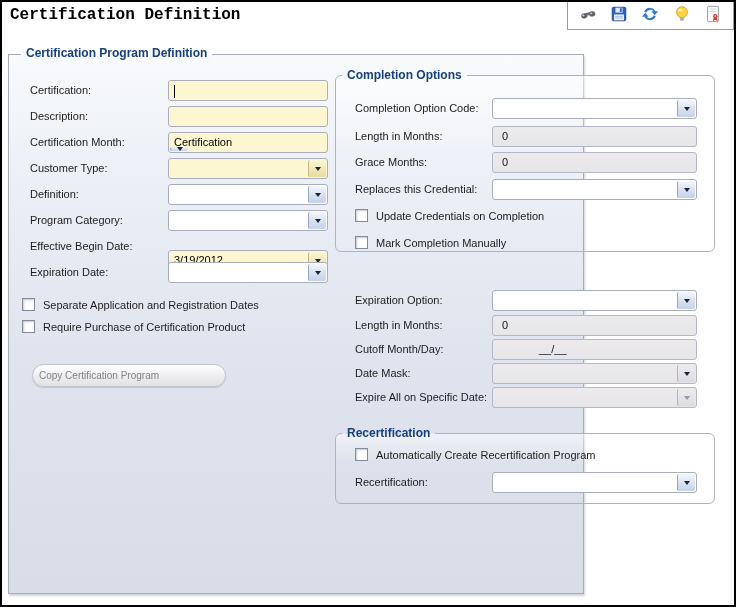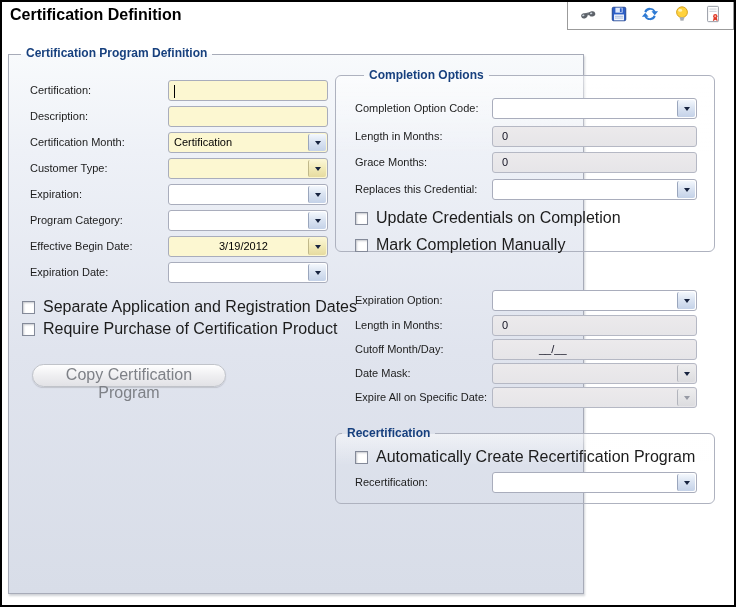--- a/index.html
+++ b/index.html
@@ -10,21 +10,21 @@
     position: relative;
     width: 736px; height: 607px;
     border: 2px solid #000;
     background: #ffffff;
     overflow: hidden;
   }
 
   
   .page-title {
     position: absolute; left: 8px; top: 4px;
-    font-size: 16px; font-weight: bold; color: #000;
+    font-size: 16px; font-weight: bold; color: #000; font-family: Liberation Mono, monospace;
   }
   .toolbar {
     position: absolute; left: 565px; top: 0; width: 167px; height: 28px;
     background: #ffffff;
     border: 1px solid #9b9b9b; border-top: none;
     display: flex; align-items: center; justify-content: space-around;
     padding: 0 4px;
   }
   .tool-btn {
     width: 24px; height: 22px; border: none; background: transparent;
@@ -105,28 +105,28 @@
   }
   .arr.gray { border-top-color: #969aa4; }
 
   .cbrow { position: absolute; display: flex; align-items: center; gap: 8px; }
   .cb {
     width: 13px; height: 13px; background: #fff;
     border: 1px solid #848a99;
     box-shadow: inset 1px 1px 2px rgba(90,95,110,.35);
     cursor: pointer; flex: 0 0 auto;
   }
-  .cblabel { font-size: 16px; color: #1c1c1c; white-space: nowrap; }
+  .cblabel { font-size: 11px; color: #1c1c1c; white-space: nowrap; }
 
   .pill-button {
     position: absolute; height: 23px;
     border: 1px solid #c0c3c9; border-radius: 12px;
     background: linear-gradient(#ffffff, #efeff1 50%, #e2e2e6);
-    color: #7e8187; font-size: 16px; font-family: "Liberation Sans", sans-serif;
-    text-align: center; cursor: pointer;
+    color: #7e8187; font-size: 10px; font-family: "Liberation Sans", sans-serif;
+    text-align: left; cursor: pointer;
     box-shadow: 0 1px 1px rgba(150,150,160,.4);
   }
 </style>
 </head>
 <body>
 
 <div class="screen">
 
   <div class="page-title">Certification Definition</div>
 
@@ -184,67 +184,67 @@
           <circle cx="12.5" cy="12.5" r="2.4" fill="#e03a28"></circle>
           <circle cx="12.5" cy="12.5" r="1" fill="#f7b8ae"></circle>
         </svg>
       </span>
     </button>
   </div>
 
   <div class="panel">
     <span class="panel-legend">Certification Program Definition</span>
 
-    <fieldset class="groupbox" style="left:326px; top:13px; width:380px; height:184px;padding-left:22px;">
+    <fieldset class="groupbox" style="left:326px; top:13px; width:380px; height:184px;">
       <legend>Completion Options</legend>
     </fieldset>
     <fieldset class="groupbox" style="left:326px; top:371px; width:380px; height:78px;">
       <legend>Recertification</legend>
     </fieldset>
 
     <span class="flabel" style="left:21px; top:29px;">Certification:</span>
     <div class="tfield yellow" style="left:159px; top:25px; width:160px;"><span class="caret"></span><span></span></div>
 
     <span class="flabel" style="left:21px; top:55px;">Description:</span>
     <div class="tfield yellow" style="left:159px; top:51px; width:160px;"><span></span></div>
 
     <span class="flabel" style="left:21px; top:81px;">Certification Month:</span>
-    <div class="combo yellow" style="left:159px; top:77px; width:160px;">
+    <div class="combo yellow" style="left:159px; top:77px; width:160px;flex-direction:column;">
       <span class="combo-text">Certification</span>
       <span class="combo-btn">
           <span class="arr"></span>
         </span>
     </div>
 
     <span class="flabel" style="left:21px; top:107px;">Customer Type:</span>
     <div class="combo yellow" style="left:159px; top:103px; width:160px;">
       <span class="combo-text"></span>
       <span class="combo-btn btn-yellow">
           <span class="arr"></span>
         </span>
     </div>
 
-    <span class="flabel" style="left:21px; top:133px;">Expiration:</span>
+    <span class="flabel" style="left:21px; top:133px;">Definition:</span>
     <div class="combo" style="left:159px; top:129px; width:160px;">
       <span class="combo-text"></span>
       <span class="combo-btn">
           <span class="arr"></span>
         </span>
     </div>
 
     <span class="flabel" style="left:21px; top:159px;text-align:right;">Program Category:</span>
     <div class="combo" style="left:159px; top:155px; width:160px;">
       <span class="combo-text"></span>
       <span class="combo-btn">
           <span class="arr"></span>
         </span>
     </div>
 
     <span class="flabel" style="left:21px; top:185px;">Effective Begin Date:</span>
-    <div class="combo yellow" style="left:159px; top:181px; width:160px;padding-left:45px;">
+    <div class="combo yellow" style="left:159px; top:195px; width:160px;">
       <span class="combo-text">3/19/2012</span>
       <span class="combo-btn btn-yellow">
           <span class="arr"></span>
         </span>
     </div>
 
     <span class="flabel" style="left:21px; top:211px;">Expiration Date:</span>
     <div class="combo" style="left:159px; top:207px; width:160px;">
       <span class="combo-text"></span>
       <span class="combo-btn">

